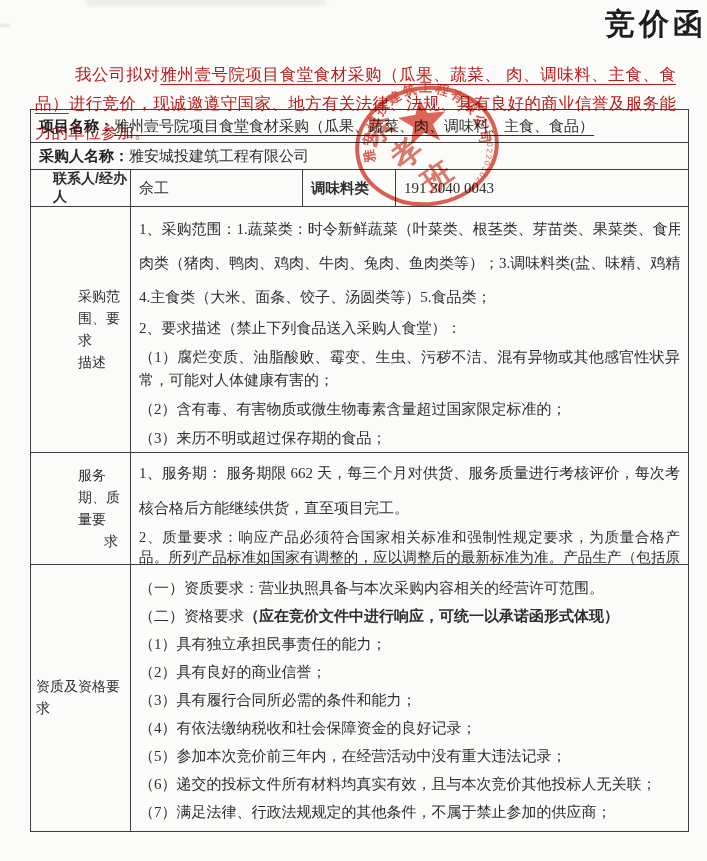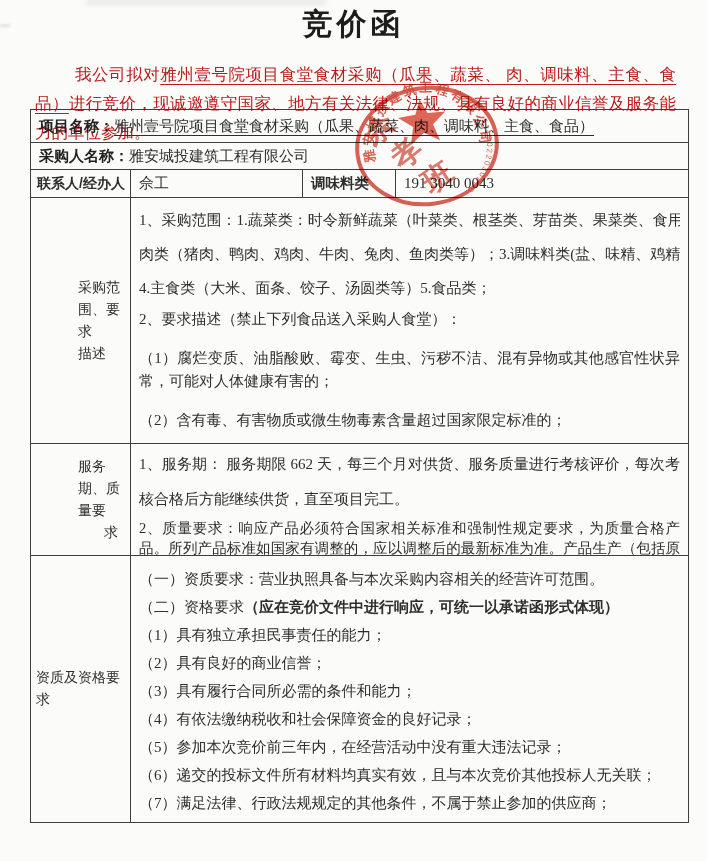--- a/index.html
+++ b/index.html
@@ -5,21 +5,21 @@
   html,body{margin:0;padding:0;background:#ffffff;}
   .page{
     position:relative;width:707px;height:861px;overflow:hidden;
     background:#fbfbf9;
     font-family:"Liberation Serif","DejaVu Serif",serif;
     color:#2f2f2f;
   }
   .noise1{position:absolute;left:86px;top:0;width:240px;height:5px;background:#e7e7e4;filter:blur(2px);}
   .noise2{position:absolute;left:0;top:24px;width:10px;height:3px;background:#e3e3e0;filter:blur(1px);}
   .title{
-    position:absolute;top:4px;left:0;width:100%;text-align:center;
+    position:absolute;top:4px;left:0;width:100%;text-align:right;
     font-size:30px;font-weight:bold;letter-spacing:4px;color:#1d1d1d;
     font-family:"Liberation Sans","DejaVu Sans",sans-serif;
   }
   .intro{
     position:absolute;top:60px;left:35px;width:641px;
     font-size:16.5px;line-height:29px;text-align:justify;text-indent:40px;color:#b91c1c;
   }
   .u{text-decoration:underline;text-underline-offset:4px;text-align:right;}
   table.doc{
     position:absolute;top:109px;left:30px;width:658px;
@@ -29,21 +29,21 @@
     border:1.5px solid #3e3e3e;padding:0 8px;vertical-align:middle;color:#2e2e2e;
     overflow:hidden;
   }
   .blbl{font-weight:bold;font-family:"Liberation Sans","DejaVu Sans",sans-serif;color:#222;}
   .plainlbl{font-size:14px;padding:0 2px 0 5px !important;color:#303030;line-height:22px;}
   .vtop{vertical-align:top !important;}
   .box{overflow:hidden;}
   .scope-box{height:240px;padding-top:5px;}
   .wline{line-height:34px;white-space:nowrap;overflow:hidden;}
   .reqhead{line-height:24px;margin-top:2px;}
-  .reqitem{line-height:23px;margin-top:16px;text-align:justify;}
+  .reqitem{line-height:23px;margin-top:6px;text-align:justify;}
   .svc-box{height:108px;padding-top:3px;}
   .svc1{line-height:35px;text-align:justify;}
   .svc2{line-height:20px;font-size:14.5px;margin-top:1px;text-align:justify;}
   .qual-box{height:252px;padding-top:13px;}
   .qual-box .qitem{line-height:20px;margin:0 0 8px 0;text-align:justify;}
   .lbl2{display:block;margin-left:42px;}
   .indent26{text-indent:26px;}
   .stamp{
     position:absolute;left:347px;top:68px;width:162px;height:158px;
     mix-blend-mode:multiply;opacity:.93;pointer-events:none;
@@ -68,21 +68,21 @@
         <col style="width:293px">
     </colgroup>
     <tbody>
         <tr style="height:33px">
       <td colspan="4"><span class="blbl">项目名称：</span><span class="u">雅州壹号院项目食堂食材采购（瓜果、蔬菜、肉、调味料、主食、食品）</span></td>
     </tr>
     <tr style="height:27px">
       <td colspan="4"><span class="blbl">采购人名称：</span><span>雅安城投建筑工程有限公司</span></td>
     </tr>
     <tr style="height:28px">
-      <td class="blbl" style="font-size:14px;padding:0 2px 0 6px">联系人/经办人</td>
+      <td class="blbl" style="font-size:14px;padding:0 2px 0 22px">联系人/经办人</td>
       <td>佘工</td>
       <td class="blbl" style="font-size:14.5px">调味料类</td>
       <td>191 3040 0043</td>
     </tr>
     <tr style="height:244px">
       <td class="plainlbl">
         <span class="lbl2">采购范围、要求</span>
         <span class="lbl2">描述</span>
       </td>
       <td colspan="3" class="vtop">

